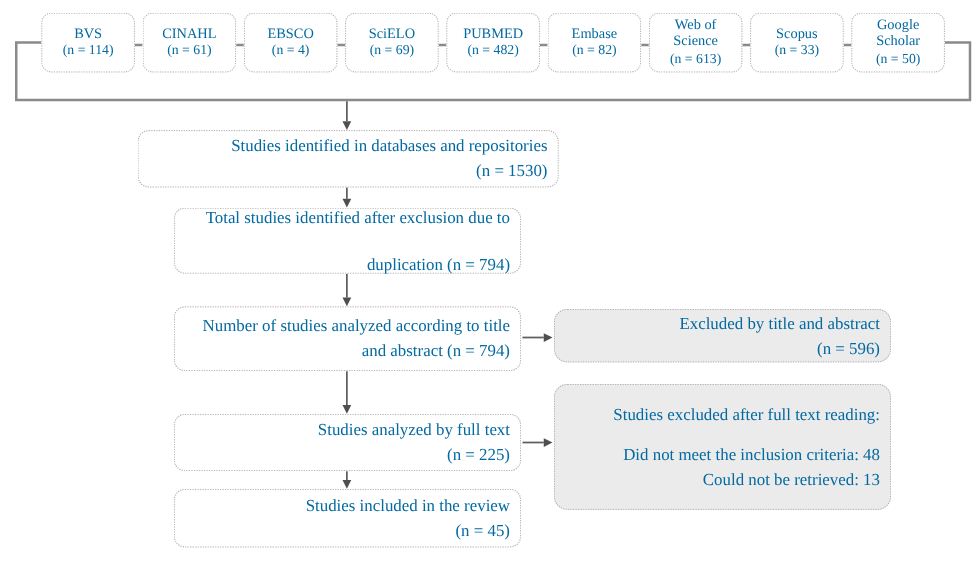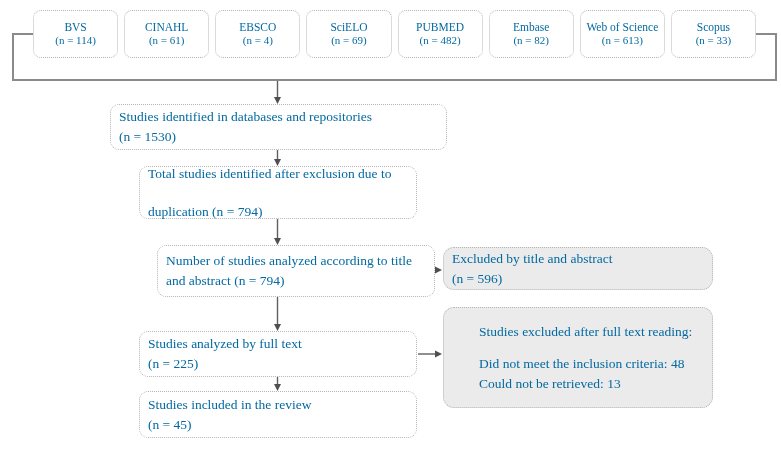--- a/index.html
+++ b/index.html
@@ -48,34 +48,34 @@
   .db-count { font-size: 11px; }
   
   .fbox {
     position: absolute;
     border: 1px dotted #b5b5b5;
     border-radius: 9px;
     background: #ffffff;
     display: flex;
     flex-direction: column;
     justify-content: center;
-    align-items: flex-start;
+    align-items: flex-end;
     text-align: center;
     font-size: 13.5px;
     line-height: 1.45;
     box-sizing: border-box;
     padding: 2px 8px;
   }
   .fbox.gray {
     background: #ebebeb;
     border-radius: 11px;
   }
   #flow-1 { left: 110px; top: 104px; width: 337px; height: 46px; }
   #flow-2 { left: 139px; top: 166px; width: 278px; height: 53px; gap: 18px; }
-  #flow-3 { left: 157px; top: 245px; width: 278px; height: 52px; }
+  #flow-3 { left: 139px; top: 245px; width: 278px; height: 52px; }
   #flow-4 { left: 139px; top: 331px; width: 278px; height: 46px; }
   #flow-5 { left: 139px; top: 391px; width: 278px; height: 47px; }
   #excl-1 { left: 443px; top: 247px; width: 270px; height: 43px; }
   #excl-2 { left: 443px; top: 307px; width: 270px; height: 101px; padding-left: 35px; }
   #excl-2 .spacer { height: 13px; }
 </style>
 </head>
 <body>
 
 <div class="canvas">
@@ -137,20 +137,24 @@
       <div class="db-count">(n = 82)</div>
     </div>
     <div class="dbbox">
       <div>Web of Science</div>
       <div class="db-count">(n = 613)</div>
     </div>
     <div class="dbbox">
       <div>Scopus</div>
       <div class="db-count">(n = 33)</div>
     </div>
+    <div class="dbbox">
+      <div>Google Scholar</div>
+      <div class="db-count">(n = 50)</div>
+    </div>
   </div>
 
   <div class="fbox" id="flow-1">
     <div>Studies identified in databases and repositories</div>
     <div>(n = 1530)</div>
   </div>
   <div class="fbox" id="flow-2">
     <div>Total studies identified after exclusion due to</div>
     <div>duplication (n = 794)</div>
   </div>

